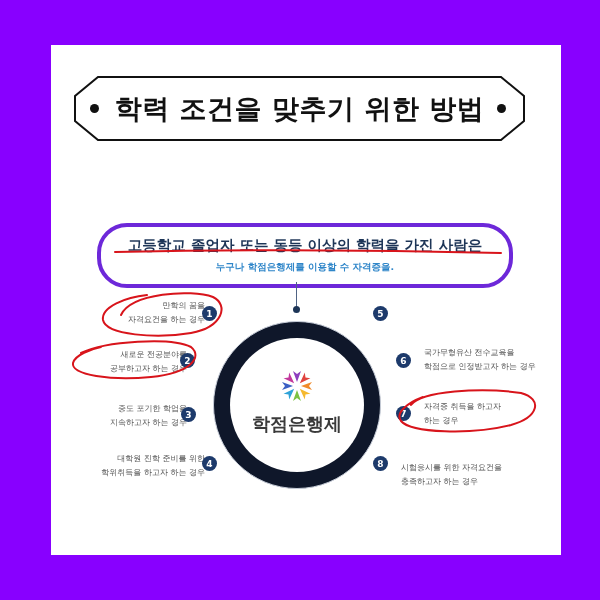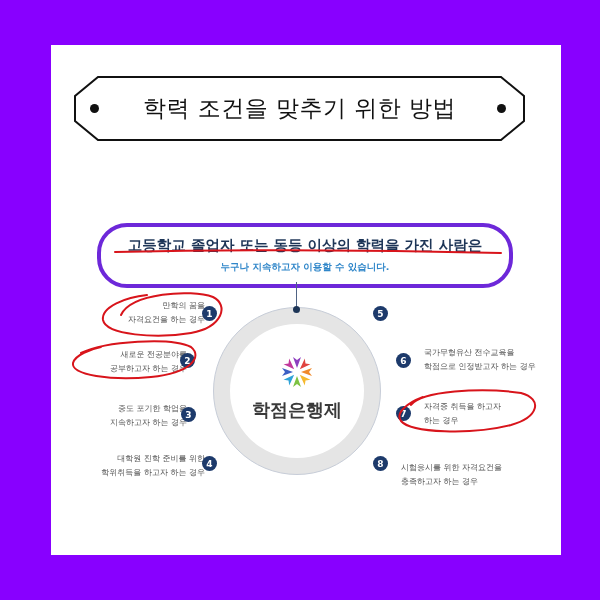--- a/index.html
+++ b/index.html
@@ -17,21 +17,21 @@
     }
     
     .title-box {
       position: absolute; left: 23px; top: 31px;
       width: 451px; height: 65px;
     }
     .title-box svg { position: absolute; left: 0; top: 0; }
     .title-text {
       position: absolute; left: 0; top: 0; width: 100%; height: 100%;
       display: flex; align-items: center; justify-content: center;
-      font-size: 23px; font-weight: normal; color: #111;
+      font-size: 27px; font-weight: bold; color: #111;
       letter-spacing: 0.5px;
     }
     .title-dot {
       position: absolute; top: 28px; width: 9px; height: 9px;
       border-radius: 50%; background: #111;
     }
     
     .pill {
       position: absolute; left: 46px; top: 178px;
       width: 408px; height: 57px;
@@ -49,23 +49,23 @@
     .connector {
       position: absolute; left: 245px; top: 237px;
       width: 1px; height: 27px; background: #4f6384;
     }
     .connector-dot {
       position: absolute; left: 242px; top: 261px;
       width: 7px; height: 7px; border-radius: 50%; background: #1d3557;
     }
     
     .ring {
-      position: absolute; left: 162px; top: 262px;
+      position: absolute; left: 162px; top: 276px;
       width: 168px; height: 168px; border-radius: 50%;
-      background: #e5e5e5;
+      background: #0f172a;
       border: 1px solid #c7cdd8;
       box-sizing: border-box;
     }
     .ring-inner {
       position: absolute; left: 16px; top: 16px;
       width: 134px; height: 134px; border-radius: 50%;
       background: #ffffff;
     }
     .logo {
       position: absolute; left: 47px; top: 30px; width: 40px; height: 36px;
@@ -96,21 +96,21 @@
     <svg width="451" height="65" viewBox="0 0 451 65">
       <polygon points="24,1 427,1 450,20 450,45 427,64 24,64 1,45 1,20" fill="#fff" stroke="#111" stroke-width="2"></polygon>
     </svg>
     <span class="title-dot" style="left:16px;"></span>
     <div class="title-text">학력 조건을 맞추기 위한 방법</div>
     <span class="title-dot" style="left:423px;"></span>
   </div>
 
   <div class="pill">
     <div class="pill-main">고등학교 졸업자 또는 동등 이상의 학력을 가진 사람은</div>
-    <div class="pill-sub">누구나 지속하고자 이용할 수 있습니다.</div>
+    <div class="pill-sub">누구나 학점은행제를 이용할 수 자격증을.</div>
   </div>
   <div class="connector"></div>
 
   <div class="ring">
     <div class="ring-inner">
       <svg class="logo" viewBox="-20 -18 40 36">
         <g>
           <path d="M0,-4 L-4,-15 L0,-12 L4,-15 Z" fill="#8e3fbf" transform="rotate(0)"></path>
           <path d="M0,-4 L-4,-15 L0,-12 L4,-15 Z" fill="#e0433f" transform="rotate(45)"></path>
           <path d="M0,-4 L-4,-15 L0,-12 L4,-15 Z" fill="#f08a2a" transform="rotate(90)"></path>

